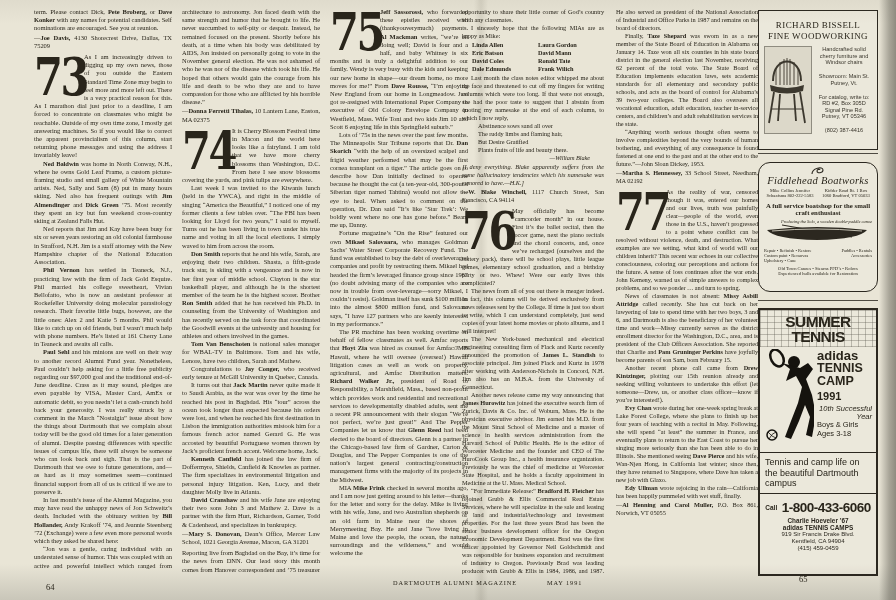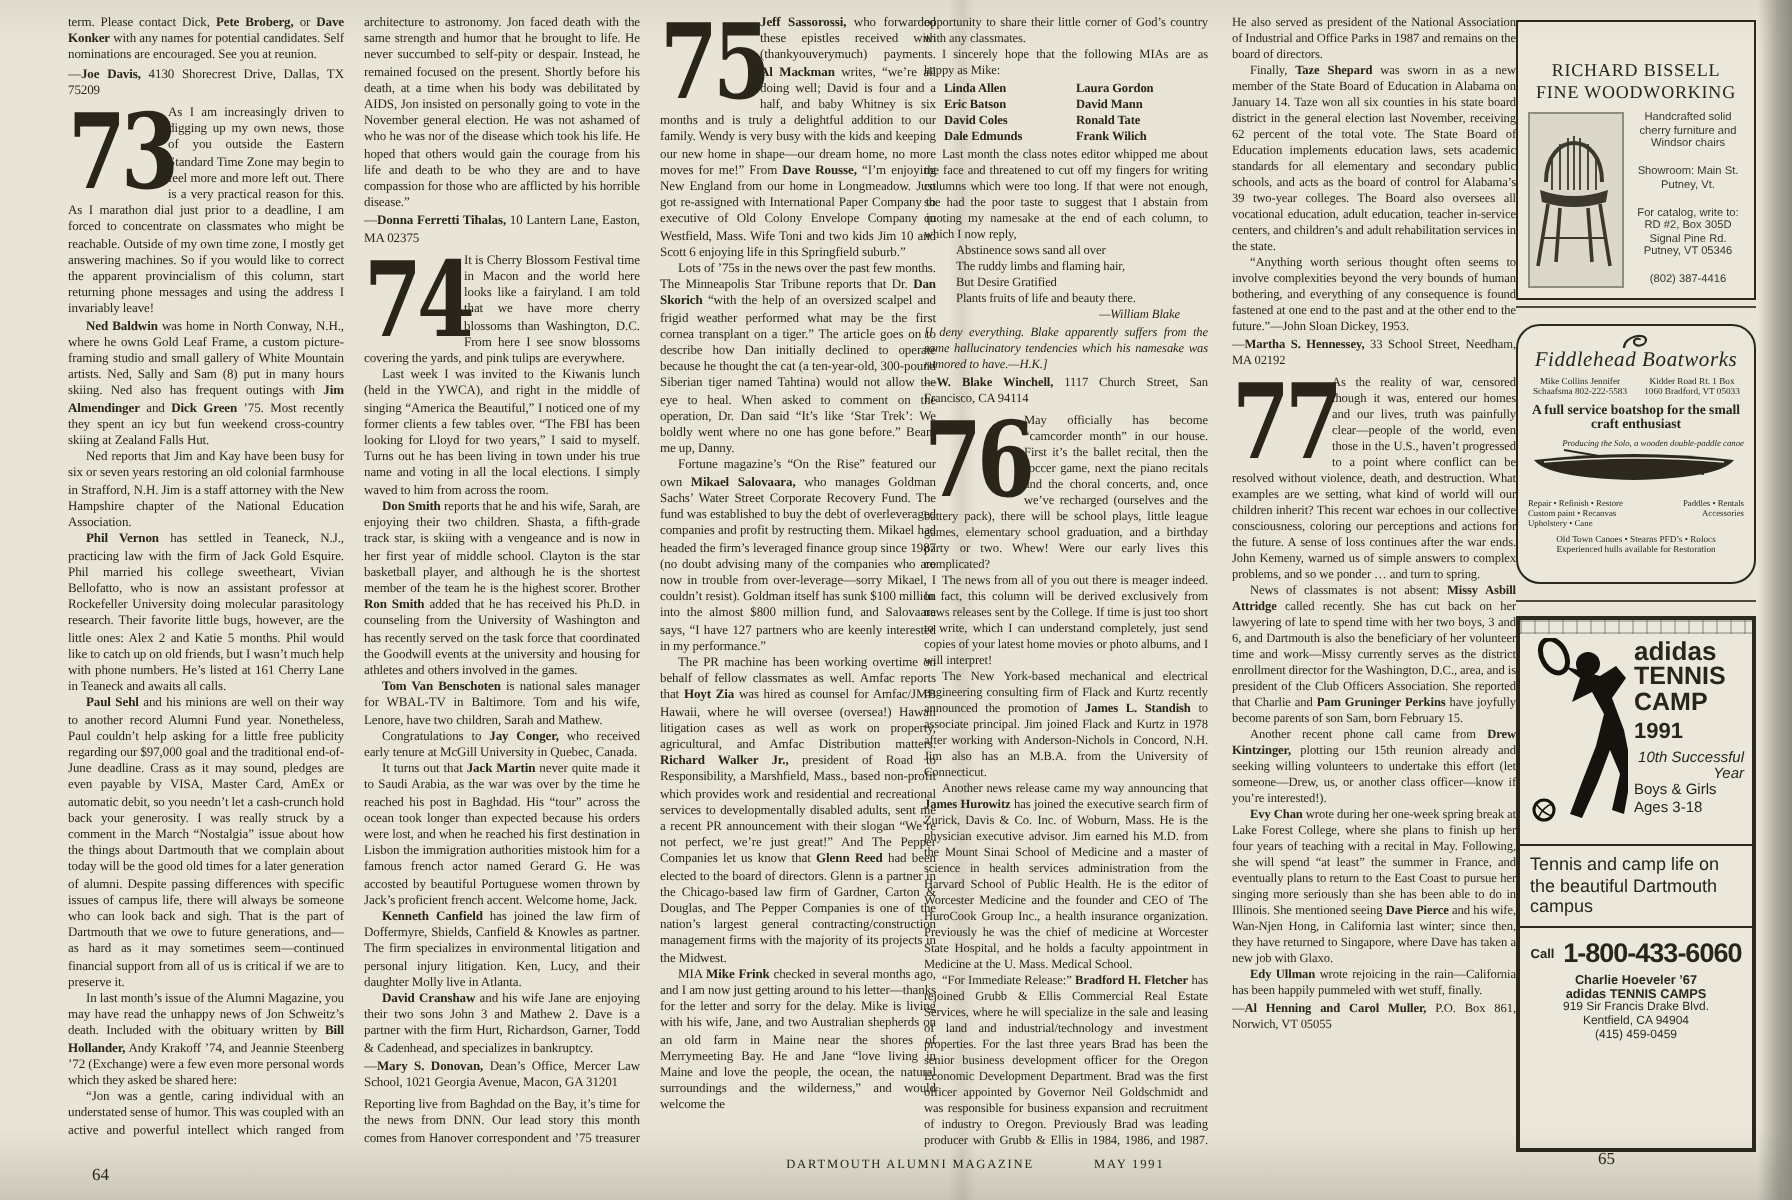--- a/index.html
+++ b/index.html
@@ -26,21 +26,21 @@
         font-size:52px;line-height:44px;letter-spacing:-3px;margin:2px 4px 0 0;
         transform:scaleX(.8);transform-origin:0 60%;}
   .poem{margin-left:16px;}
   .names{display:flex;font-weight:bold;margin:1px 0 1px 10px;}
   .names > div{width:68px;}
   
   .pagenum{position:absolute;font-size:8.5px;}
   .mag-footer{position:absolute;font-size:6.3px;letter-spacing:.9px;}
   
   .ad{position:absolute;left:758px;width:120px;border:1.5px solid #2c2820;box-sizing:border-box;
-      padding:19px 5px;background:rgba(255,255,255,.12);}
+      padding:9px 5px;background:rgba(255,255,255,.12);}
   .adrule{position:absolute;left:758px;width:120px;border-top:1px solid #4e4a41;}
   
   #ad-bissell{top:10px;height:140px;}
   .bissell-title{text-align:center;font-size:9px;line-height:10.5px;letter-spacing:.4px;}
   .bissell-row{display:flex;margin-top:5px;}
   .chair-box{width:46px;height:86px;background:#dcd8c9;border:1px solid #8f8c80;flex:none;}
   .bissell-copy{flex:1;font-family:"Liberation Sans",sans-serif;font-size:5.6px;line-height:6.6px;
       text-align:center;color:#3a362c;padding-left:4px;display:flex;flex-direction:column;justify-content:space-between;}
   
   #ad-fiddlehead{top:162px;height:130px;padding-top:3px;border-radius:12px;}
@@ -227,20 +227,21 @@
     <div class="fh-foot">
       <div>Old Town Canoes • Stearns PFD’s • Rolocs</div>
       <div>Experienced hulls available for Restoration</div>
     </div>
   </div>
 
   <div class="adrule" style="top:300px"></div>
 
   <div class="ad" id="ad-tennis">
     <div class="tn-header">
+      <div>SUMMER TENNIS</div>
     </div>
     <div class="tn-row">
       <svg class="tn-player" width="50" height="100" viewBox="0 0 50 100">
         <ellipse cx="13" cy="9" rx="6" ry="9" fill="none" stroke="#15130e" stroke-width="2.5" transform="rotate(-28 13 9)"></ellipse>
         <circle cx="30" cy="13" r="6" fill="#15130e"></circle>
         <path d="M18,14 L26,20 L22,32 L32,27 L38,38 L34,54 L27,72 L21,88 L27,90 L35,72 L41,56 L46,68 L42,86 L48,88 L52,66 L48,46 L42,30 L49,20 L44,14 L36,19 Z" fill="#15130e"></path>
         <circle cx="8" cy="86" r="5" fill="none" stroke="#15130e" stroke-width="1.5"></circle>
         <path d="M4,83 Q8,88 12,89 M5,90 Q8,84 12,83" fill="none" stroke="#15130e" stroke-width="0.8"></path>
       </svg>
       <div class="tn-brand">

